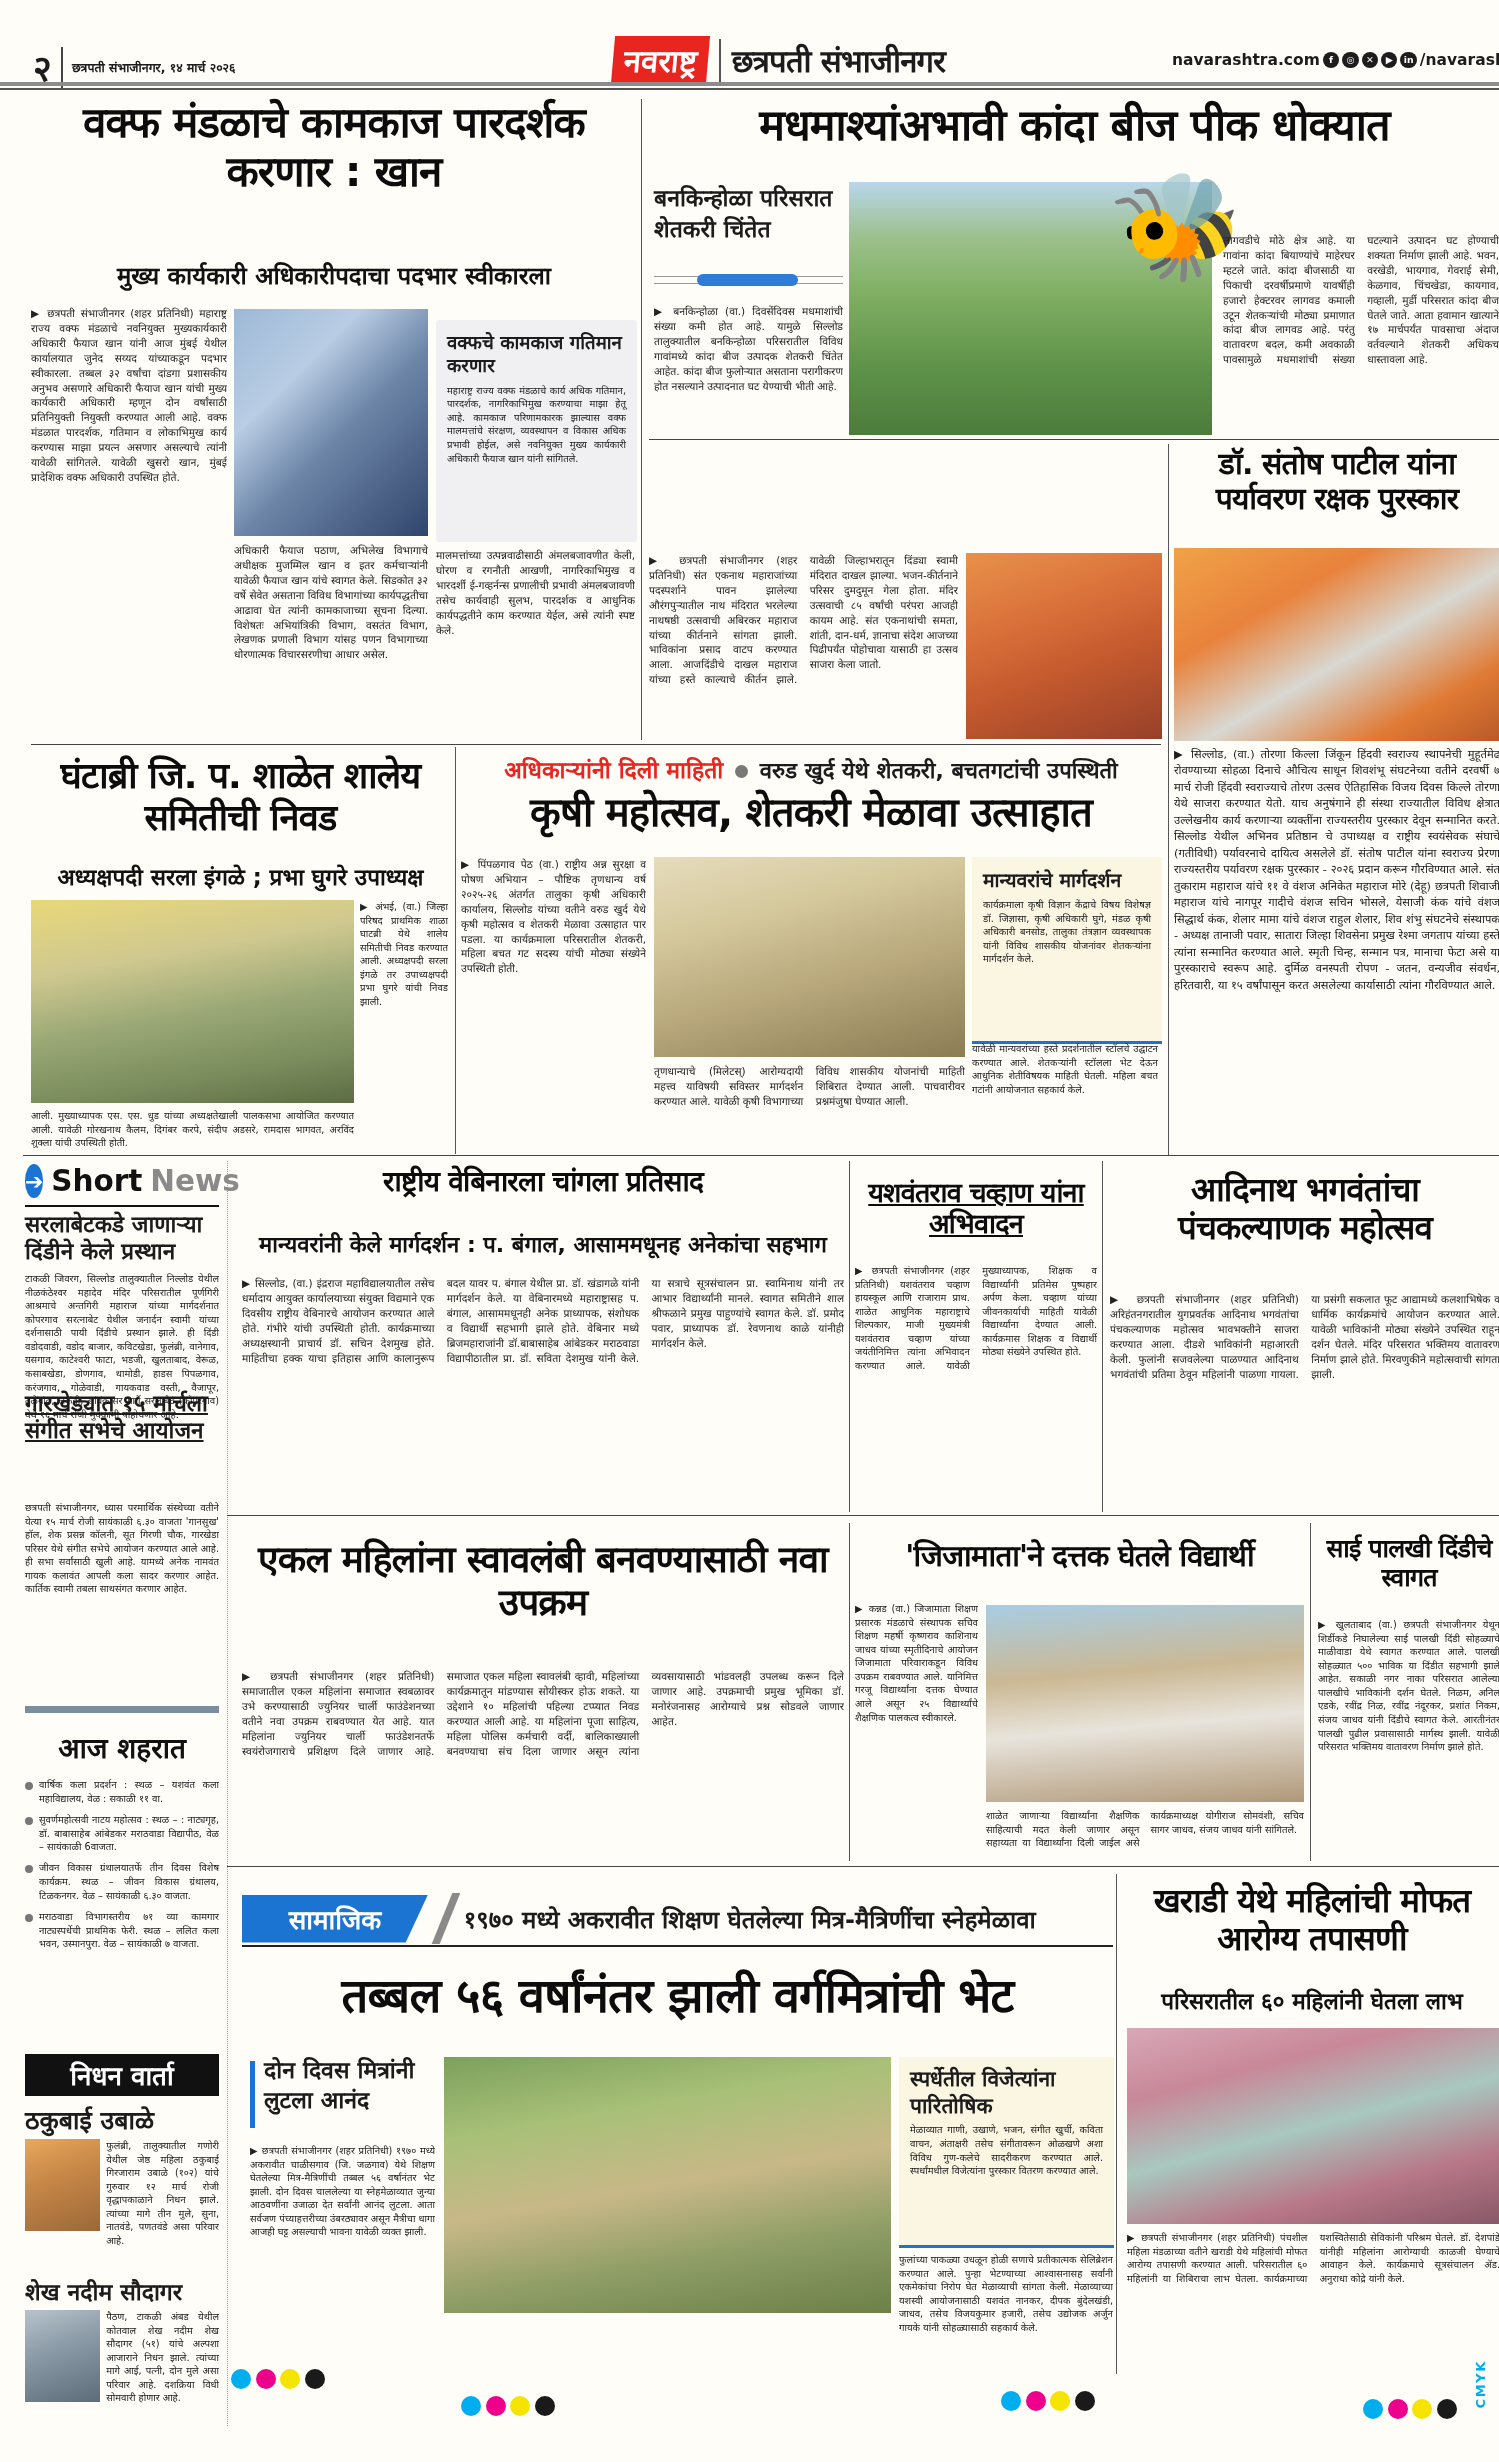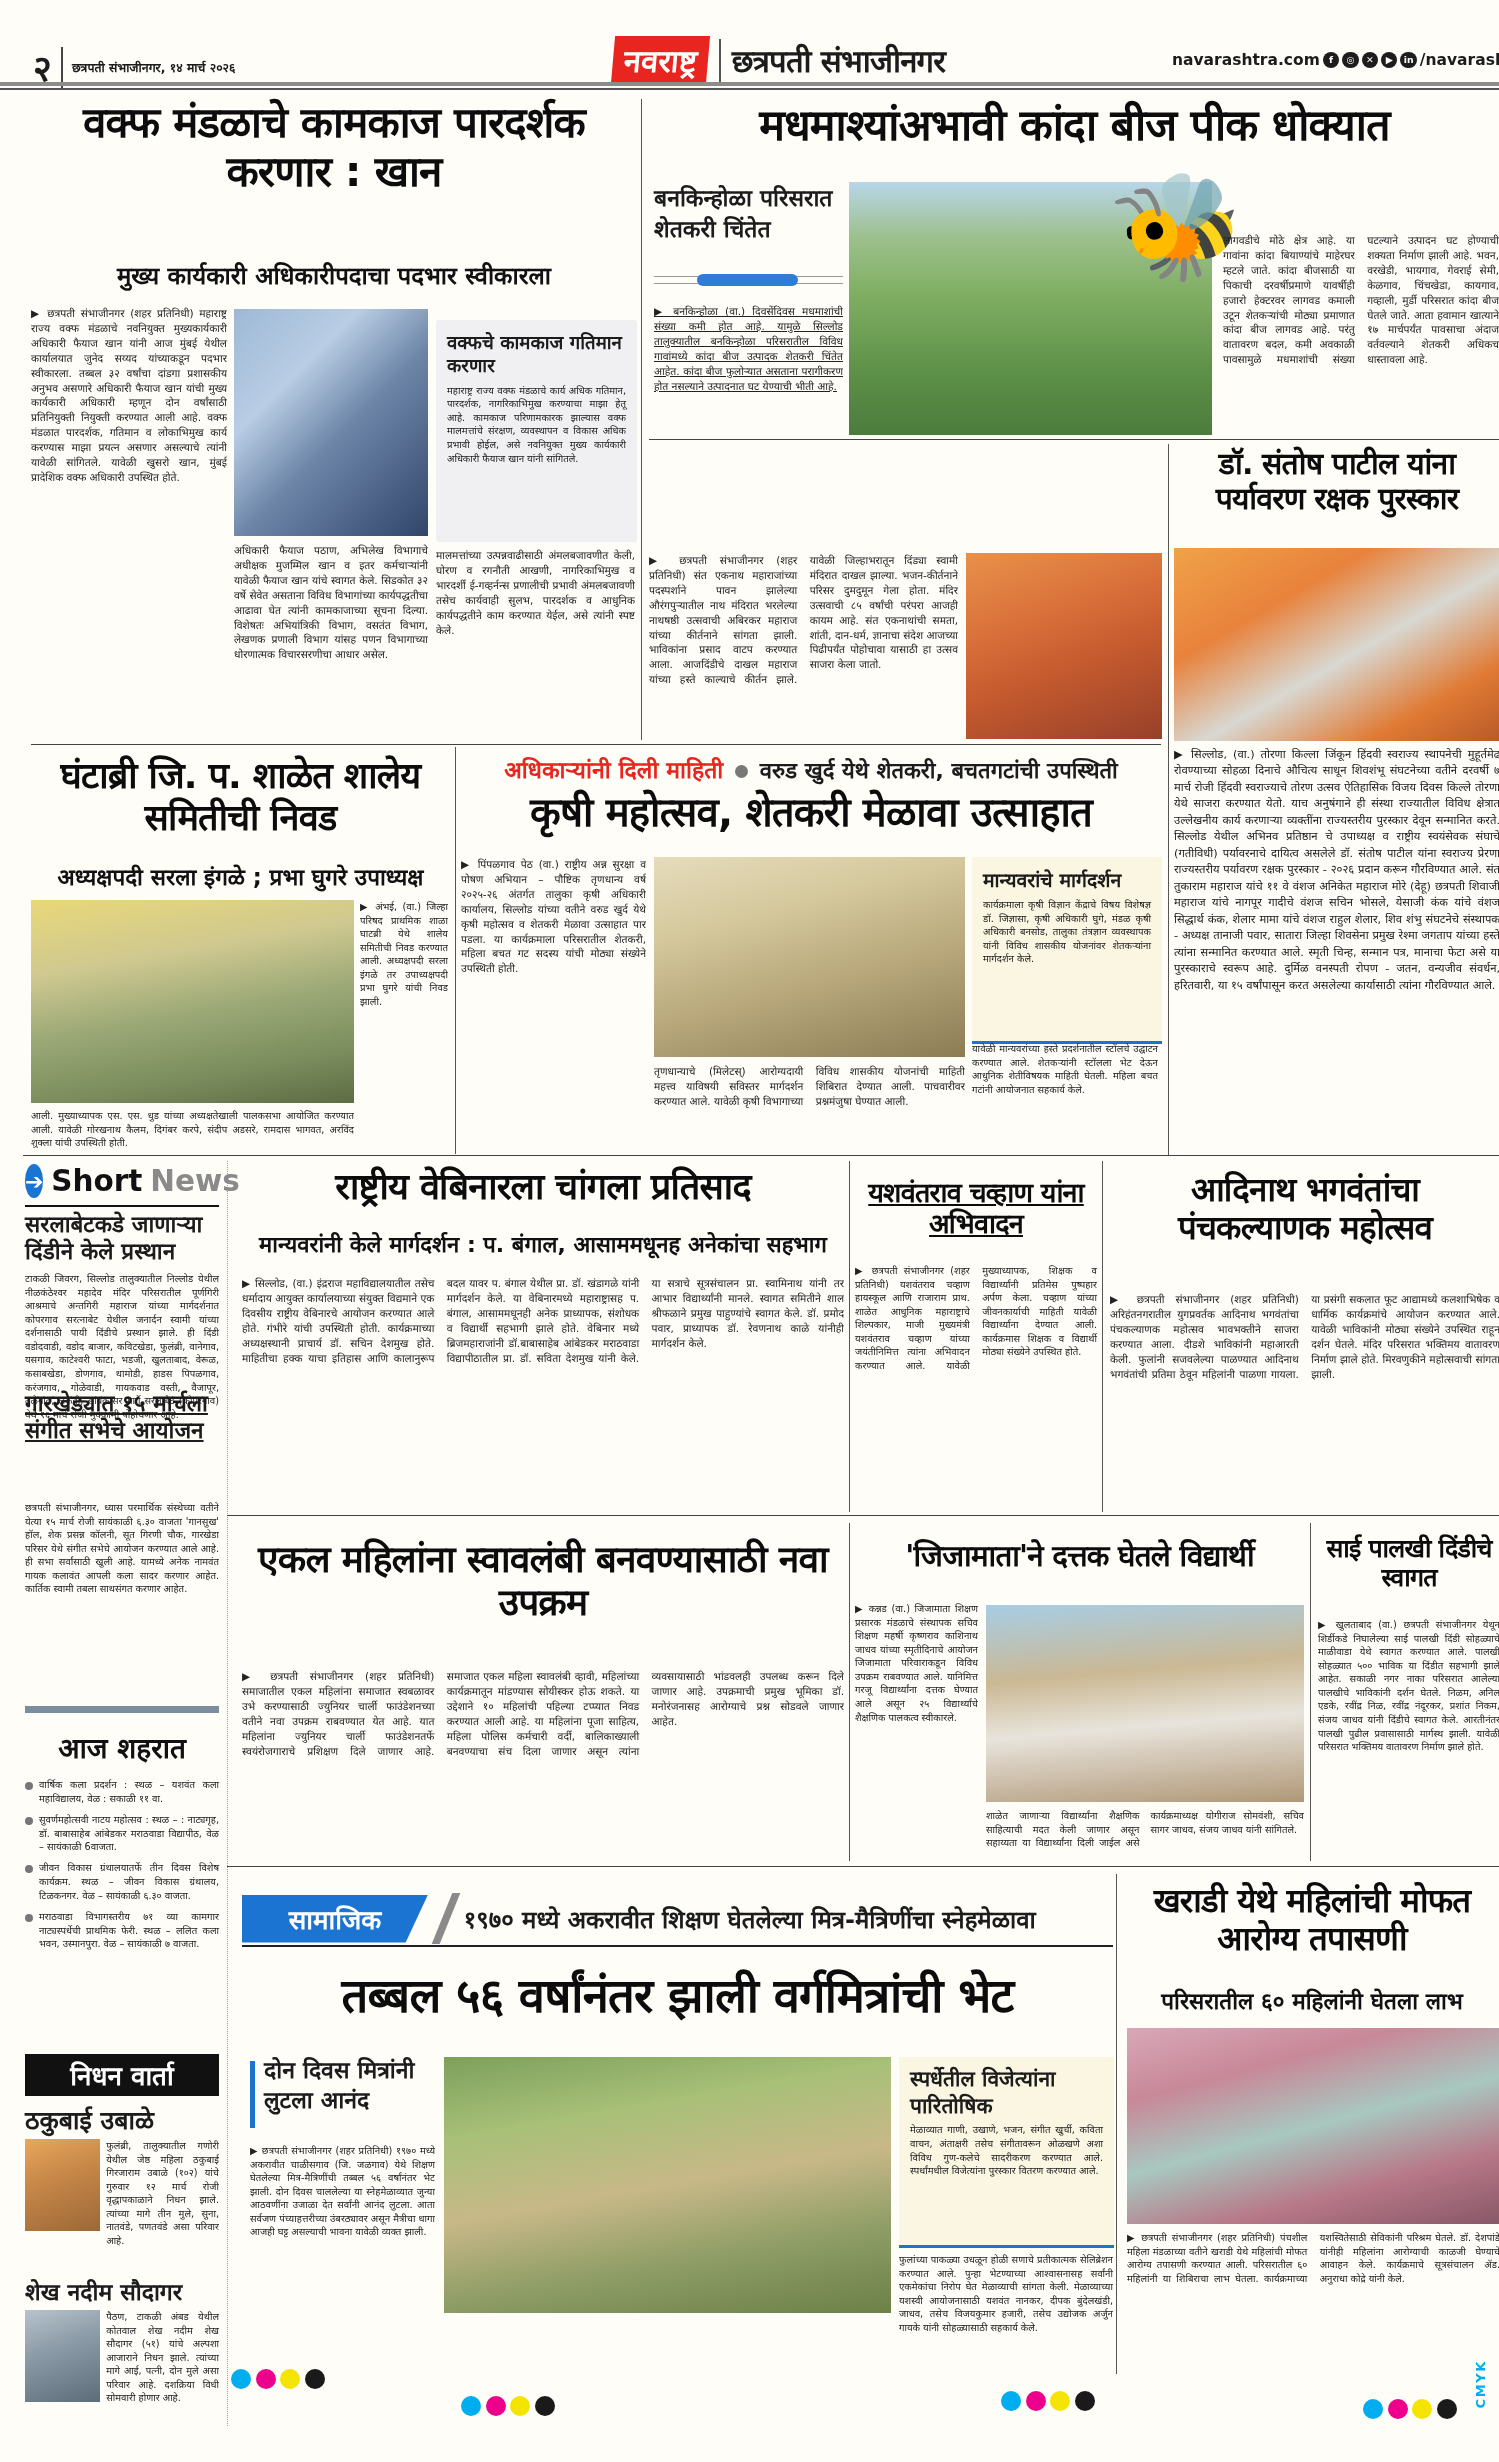--- a/index.html
+++ b/index.html
@@ -69,21 +69,21 @@
 
   <div class="abs hl" style="left:649px;top:101px;width:851px;font-size:43px;">मधमाश्यांअभावी कांदा बीज पीक धोक्यात</div>
   <div class="abs" style="left:654px;top:183px;width:189px;font-size:23px;font-weight:bold;line-height:1.35;">
     <div>बनकिन्होळा परिसरात</div>
     <div>शेतकरी चिंतेत</div>
   </div>
   <div class="abs" style="left:654px;top:276px;width:189px;">
     <div style="border-top:1.6px solid #999;border-bottom:1.6px solid #999;height:6.2px;"></div>
     <div style="position:absolute;left:43px;top:-1.6px;width:101px;height:11.6px;border-radius:6.2px;background:#2e7cd6;"></div>
   </div>
-  <div class="abs body" style="left:654px;top:304px;width:189px;height:130px;overflow:hidden;text-decoration:underline;">▶  बनकिन्होळा (वा.) दिवसेंदिवस मधमाशांची संख्या कमी होत आहे. यामुळे सिल्लोड तालुक्यातील बनकिन्होळा परिसरातील विविध गावांमध्ये कांदा बीज उत्पादक शेतकरी चिंतेत आहेत. कांदा बीज फुलोऱ्यात असताना परागीकरण होत नसल्याने उत्पादनात घट येण्याची भीती आहे.</div>
+  <div class="abs body" style="left:654px;top:304px;width:189px;height:130px;overflow:hidden;">▶  बनकिन्होळा (वा.) दिवसेंदिवस मधमाशांची संख्या कमी होत आहे. यामुळे सिल्लोड तालुक्यातील बनकिन्होळा परिसरातील विविध गावांमध्ये कांदा बीज उत्पादक शेतकरी चिंतेत आहेत. कांदा बीज फुलोऱ्यात असताना परागीकरण होत नसल्याने उत्पादनात घट येण्याची भीती आहे.</div>
   <div class="abs photo" style="left:849px;top:182px;width:363px;height:253px;background:linear-gradient(180deg,#b9d6ea 0%,#9cc08c 22%,#7fae62 45%,#5d9048 75%,#4c7c3c 100%);"></div>
   <div class="abs" style="left:1119px;top:177px;font-size:101px;transform:rotate(-18deg);line-height:1;">🐝</div>
   <div class="abs body cols2" style="left:1223px;top:233px;width:276px;height:203px;overflow:hidden;">लागवडीचे मोठे क्षेत्र आहे. या गावांना कांदा बियाण्यांचे माहेरघर म्हटले जाते. कांदा बीजसाठी या पिकाची दरवर्षीप्रमाणे यावर्षीही हजारो हेक्टरवर लागवड कमाली उटून शेतकऱ्यांची मोठ्या प्रमाणात कांदा बीज लागवड आहे. परंतु वातावरण बदल, कमी अवकाळी पावसामुळे मधमाशांची संख्या घटल्याने उत्पादन घट होण्याची शक्यता निर्माण झाली आहे. भवन, वरखेडी, भायगाव, गेवराई सेमी, केळगाव, चिंचखेडा, कायगाव, गव्हाली, मुर्डी परिसरात कांदा बीज घेतले जाते. आता हवामान खात्याने १७ मार्चपर्यंत पावसाचा अंदाज वर्तवल्याने शेतकरी अधिकच धास्तावला आहे.</div>
   <div class="abs hrule" style="left:649px;top:439px;width:851px;"></div>
 
   <div class="abs body cols2" style="left:649px;top:553px;width:309px;height:186px;overflow:hidden;">▶  छत्रपती संभाजीनगर (शहर प्रतिनिधी) संत एकनाथ महाराजांच्या पदस्पर्शाने पावन झालेल्या औरंगपुऱ्यातील नाथ मंदिरात भरलेल्या नाथषष्ठी उत्सवाची अबिरकर महाराज यांच्या कीर्तनाने सांगता झाली. भाविकांना प्रसाद वाटप करण्यात आला. आजदिंडीचे दाखल महाराज यांच्या हस्ते काल्याचे कीर्तन झाले. यावेळी जिल्हाभरातून दिंड्या स्वामी मंदिरात दाखल झाल्या. भजन-कीर्तनाने परिसर दुमदुमून गेला होता. मंदिर उत्सवाची ८५ वर्षांची परंपरा आजही कायम आहे. संत एकनाथांची समता, शांती, दान-धर्म, ज्ञानाचा संदेश आजच्या पिढीपर्यंत पोहोचावा यासाठी हा उत्सव साजरा केला जातो.</div>
   <div class="abs photo" style="left:966px;top:553px;width:196px;height:186px;background:linear-gradient(160deg,#e8914a 0%,#d9703a 35%,#c45a2e 60%,#97402a 100%);"></div>
   <div class="abs vrule" style="left:1168px;top:444px;height:711px;"></div>
 
   <div class="abs hl" style="left:1174px;top:447px;width:326px;font-size:30px;">डॉ. संतोष पाटील यांना पर्यावरण रक्षक पुरस्कार</div>
@@ -151,21 +151,21 @@
   <div class="abs" style="left:25px;top:2139px;width:194px;display:flex;gap:6.2px;">
     <div class="photo" style="flex:0 0 75px;height:92px;background:linear-gradient(160deg,#e8a85c 0%,#c88848 40%,#9c6838 100%);"></div>
     <div class="body-sm" style="height:124px;overflow:hidden;">फुलंब्री, तालुक्यातील गणोरी येथील जेष्ठ महिला ठकुबाई गिरजाराम उबाळे (१०२) यांचे गुरुवार १२ मार्च रोजी वृद्धापकाळाने निधन झाले. त्यांच्या मागे तीन मुले, सुना, नातवंडे, पणतवंडे असा परिवार आहे.</div>
   </div>
   <div class="abs" style="left:25px;top:2275px;width:194px;font-size:23px;font-weight:bold;">शेख नदीम सौदागर</div>
   <div class="abs" style="left:25px;top:2310px;width:194px;display:flex;gap:6.2px;">
     <div class="photo" style="flex:0 0 75px;height:92px;background:linear-gradient(160deg,#b8c4cc 0%,#8c9ca8 40%,#5c6c78 100%);"></div>
     <div class="body-sm" style="height:116px;overflow:hidden;">पैठण, टाकळी अंबड येथील कोतवाल शेख नदीम शेख सौदागर (५१) यांचे अल्पशा आजाराने निधन झाले. त्यांच्या मागे आई, पत्नी, दोन मुले असा परिवार आहे. दशक्रिया विधी सोमवारी होणार आहे.</div>
   </div>
 
-  <div class="abs hl" style="left:242px;top:1166px;width:602px;font-size:36px;">राष्ट्रीय वेबिनारला चांगला प्रतिसाद</div>
+  <div class="abs hl" style="left:242px;top:1166px;width:602px;font-size:28px;">राष्ट्रीय वेबिनारला चांगला प्रतिसाद</div>
   <div class="abs sub" style="left:242px;top:1231px;width:602px;font-size:22px;">मान्यवरांनी केले मार्गदर्शन : प. बंगाल, आसाममधूनह अनेकांचा सहभाग</div>
   <div class="abs body cols3" style="left:242px;top:1276px;width:602px;height:233px;overflow:hidden;">▶  सिल्लोड, (वा.) इंद्रराज महाविद्यालयातील तसेच धर्मादाय आयुक्त कार्यालयाच्या संयुक्त विद्यमाने एक दिवसीय राष्ट्रीय वेबिनारचे आयोजन करण्यात आले होते. गंभीरे यांची उपस्थिती होती. कार्यक्रमाच्या अध्यक्षस्थानी प्राचार्य डॉ. सचिन देशमुख होते. माहितीचा हक्क याचा इतिहास आणि कालानुरूप बदल यावर प. बंगाल येथील प्रा. डॉ. खंडागळे यांनी मार्गदर्शन केले. या वेबिनारमध्ये महाराष्ट्रासह प. बंगाल, आसाममधूनही अनेक प्राध्यापक, संशोधक व विद्यार्थी सहभागी झाले होते. वेबिनार मध्ये ब्रिजमहाराजांनी डॉ.बाबासाहेब आंबेडकर मराठवाडा विद्यापीठातील प्रा. डॉ. सविता देशमुख यांनी केले. या सत्राचे सूत्रसंचालन प्रा. स्वामिनाथ यांनी तर आभार विद्यार्थ्यांनी मानले. स्वागत समितीने शाल श्रीफळाने प्रमुख पाहुण्यांचे स्वागत केले. डॉ. प्रमोद पवार, प्राध्यापक डॉ. रेवणनाथ काळे यांनीही मार्गदर्शन केले.</div>
   <div class="abs vrule" style="left:849px;top:1161px;height:351px;"></div>
 
   <div class="abs hl" style="left:855px;top:1177px;width:242px;font-size:27px;text-decoration:underline;">यशवंतराव चव्हाण यांना अभिवादन</div>
   <div class="abs body-sm cols2" style="left:855px;top:1264px;width:242px;height:245px;overflow:hidden;">▶  छत्रपती संभाजीनगर (शहर प्रतिनिधी) यशवंतराव चव्हाण हायस्कूल आणि राजाराम प्राथ. शाळेत आधुनिक महाराष्ट्राचे शिल्पकार, माजी मुख्यमंत्री यशवंतराव चव्हाण यांच्या जयंतीनिमित्त त्यांना अभिवादन करण्यात आले. यावेळी मुख्याध्यापक, शिक्षक व विद्यार्थ्यांनी प्रतिमेस पुष्पहार अर्पण केला. चव्हाण यांच्या जीवनकार्याची माहिती यावेळी विद्यार्थ्यांना देण्यात आली. कार्यक्रमास शिक्षक व विद्यार्थी मोठ्या संख्येने उपस्थित होते.</div>
   <div class="abs vrule" style="left:1102px;top:1161px;height:351px;"></div>
 
   <div class="abs hl" style="left:1110px;top:1171px;width:390px;font-size:33px;">आदिनाथ भगवंतांचा पंचकल्याणक महोत्सव</div>
   <div class="abs body cols2" style="left:1110px;top:1292px;width:390px;height:217px;overflow:hidden;">▶  छत्रपती संभाजीनगर (शहर प्रतिनिधी) अरिहंतनगरातील युगप्रवर्तक आदिनाथ भगवंतांचा पंचकल्याणक महोत्सव भावभक्तीने साजरा करण्यात आला. दीडशे भाविकांनी महाआरती केली. फुलांनी सजवलेल्या पाळण्यात आदिनाथ भगवंतांची प्रतिमा ठेवून महिलांनी पाळणा गायला. या प्रसंगी सकलात फूट आद्यामध्ये कलशाभिषेक व धार्मिक कार्यक्रमांचे आयोजन करण्यात आले. यावेळी भाविकांनी मोठ्या संख्येने उपस्थित राहून दर्शन घेतले. मंदिर परिसरात भक्तिमय वातावरण निर्माण झाले होते. मिरवणुकीने महोत्सवाची सांगता झाली.</div>

